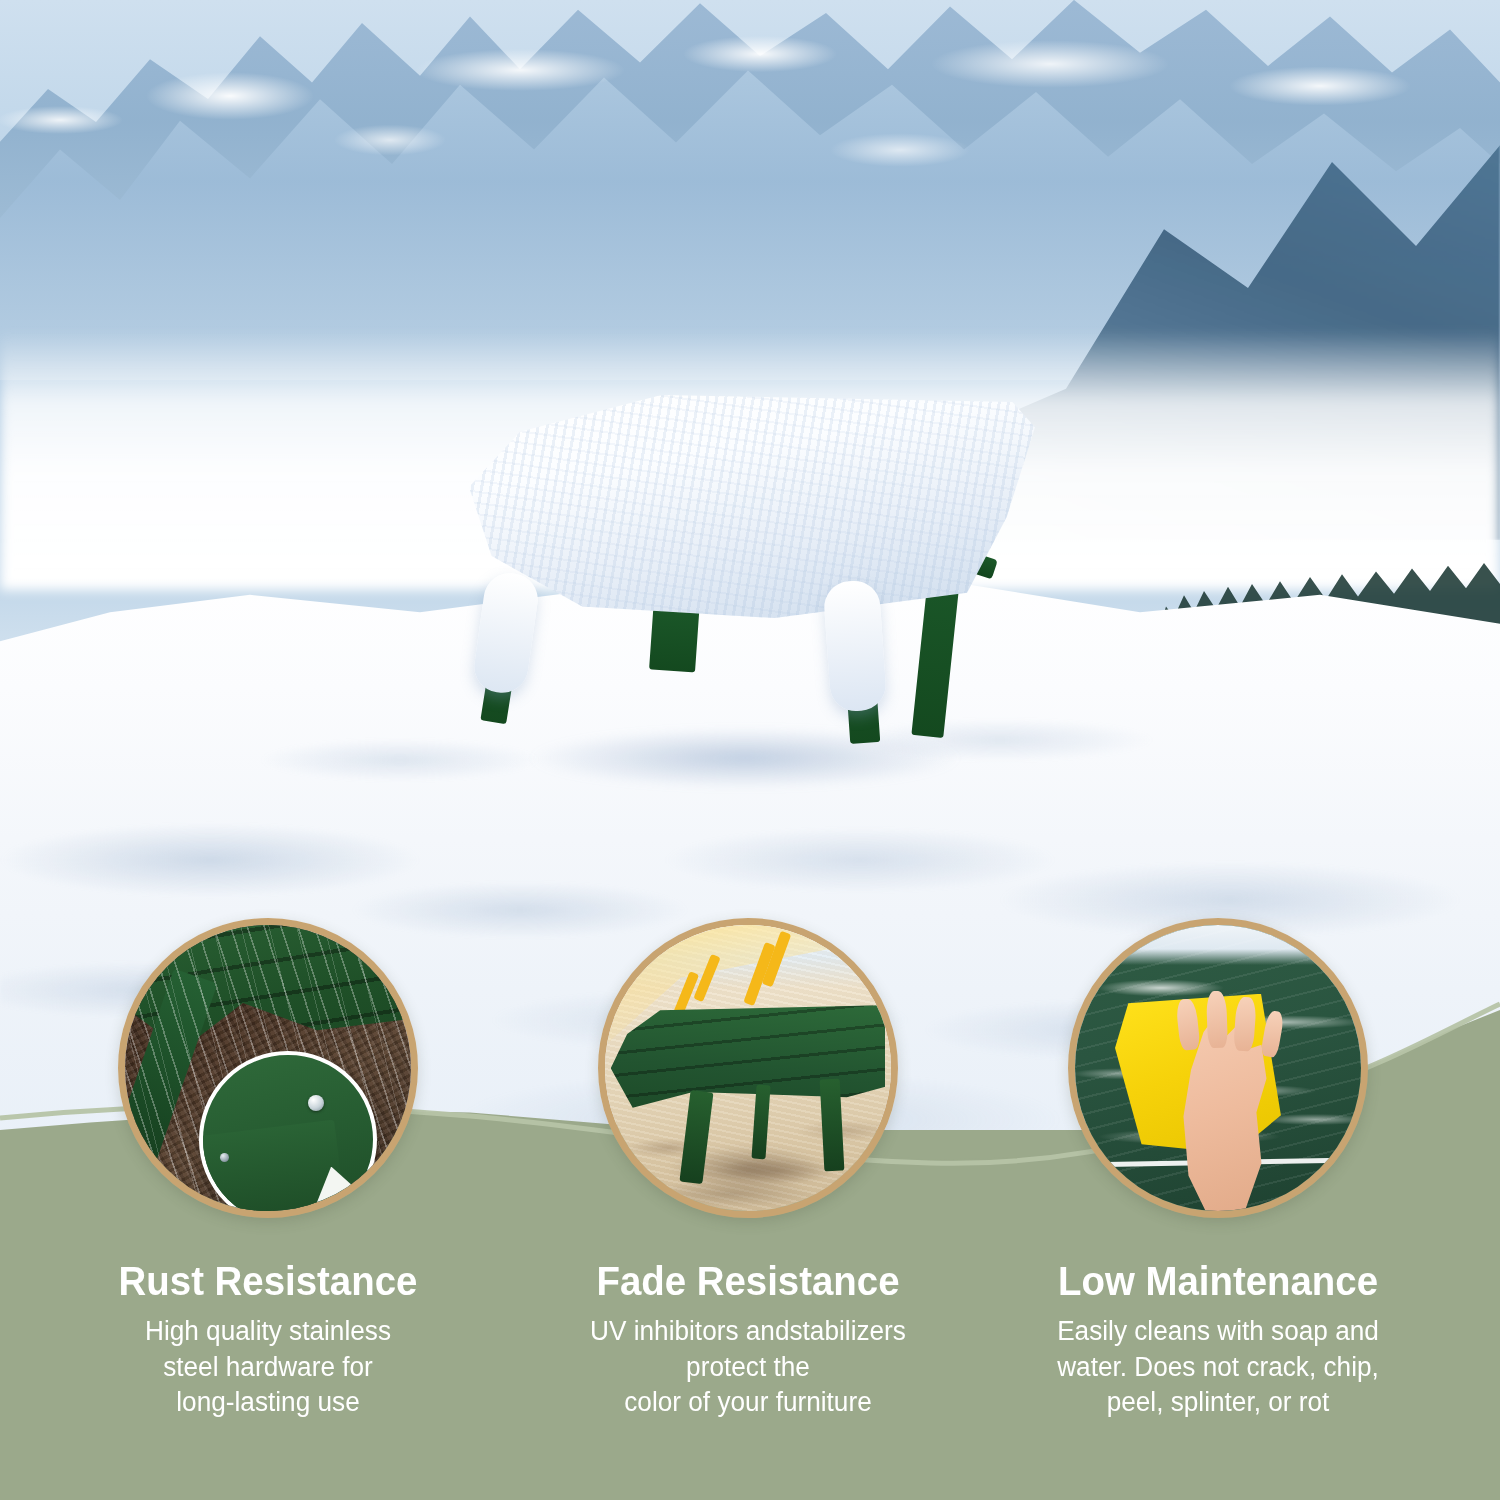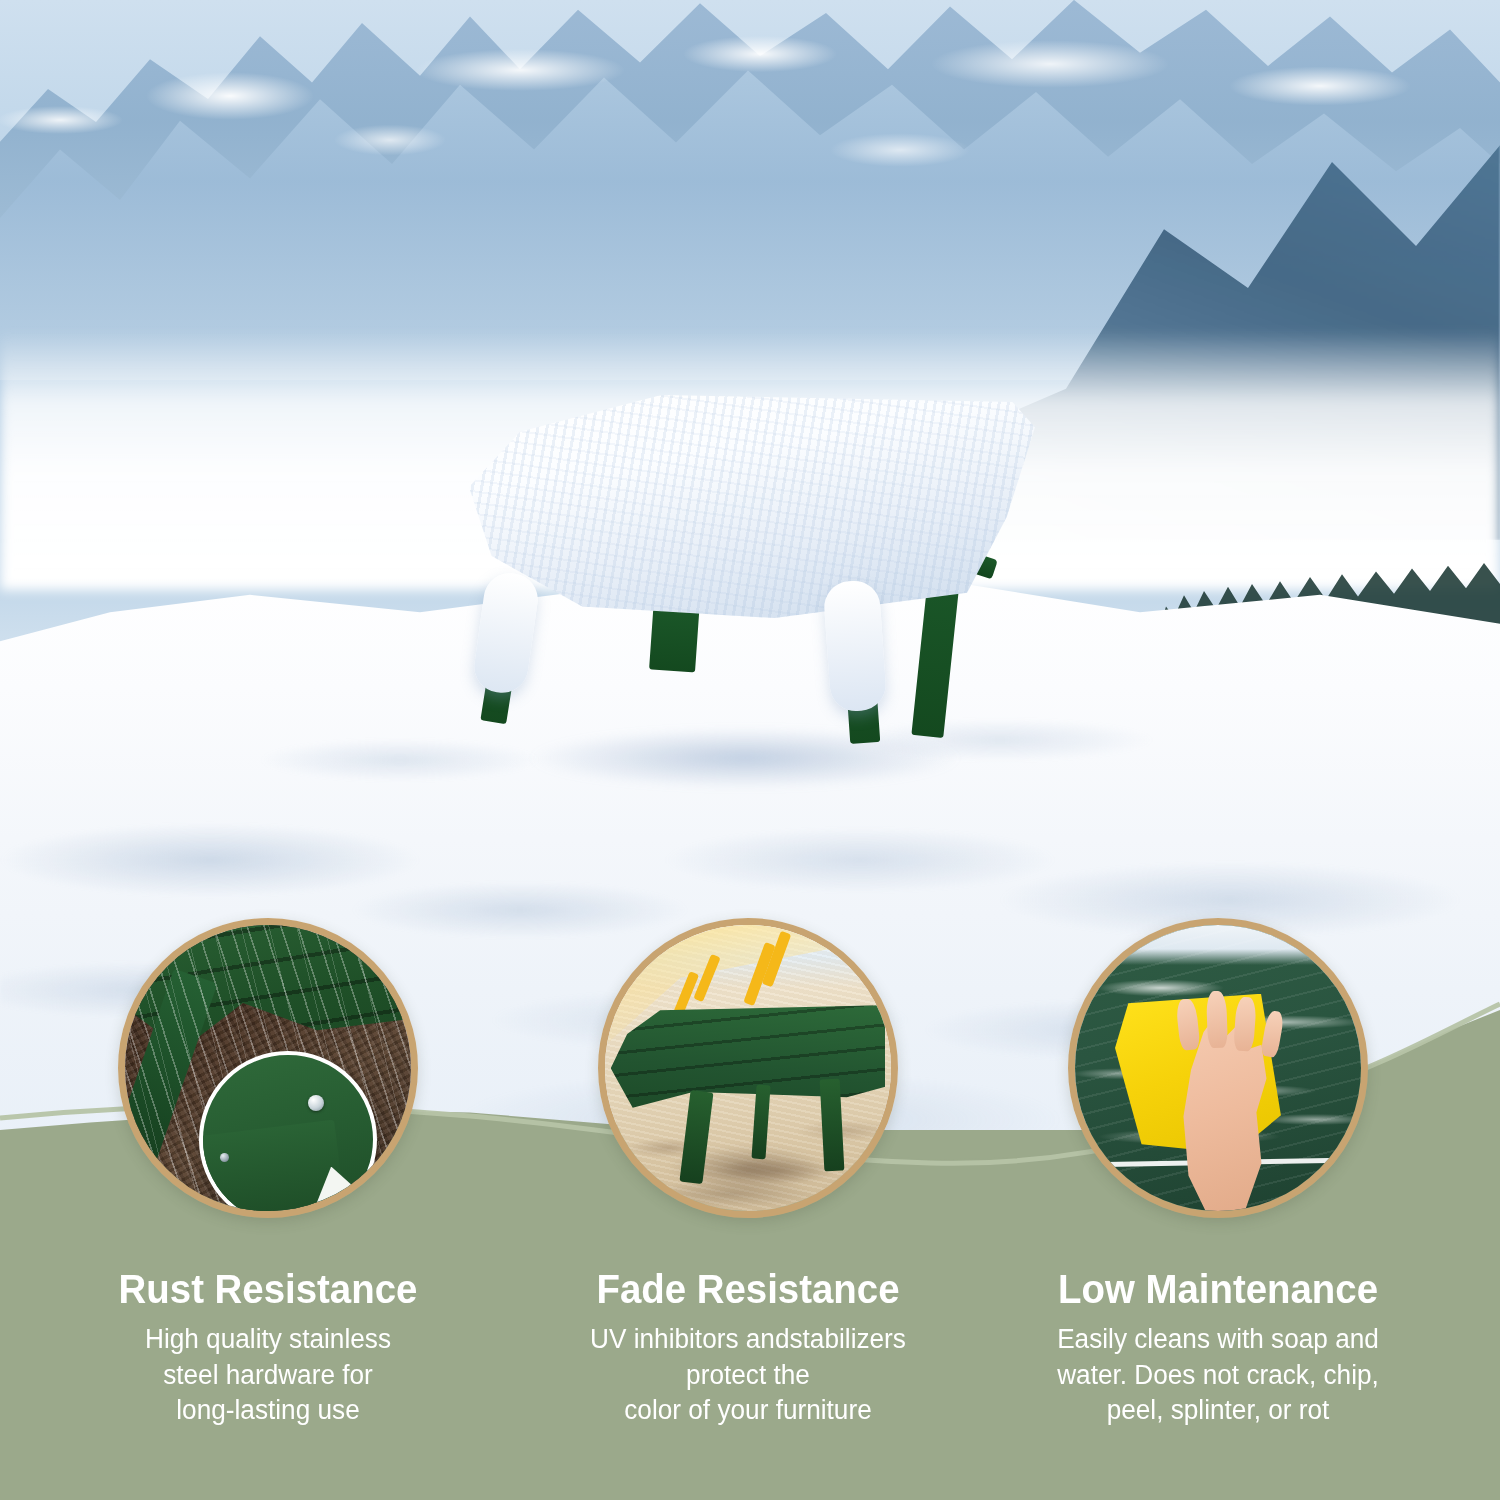--- a/index.html
+++ b/index.html
@@ -340,21 +340,21 @@
   .f2 { left:46%; top:23%; width:7%; height:20%; transform:rotate(-2deg); }
   .f3 { left:56%; top:25%; width:7%; height:19%; transform:rotate(4deg); }
   .f4 { left:66%; top:30%; width:6%; height:16%; transform:rotate(10deg); }
   .white-streak {
     position:absolute; left:6%; bottom:16%; width:88%; height:5px;
     background:rgba(255,255,255,.92);
     transform:rotate(-1deg);
   }
 
   
-  .feature-text { position:absolute; width:400px; text-align:center;margin-top:8px; }
+  .feature-text { position:absolute; width:400px; text-align:center; }
   .ft1 { left:68px; top:1258px; }
   .ft2 { left:548px; top:1258px; }
   .ft3 { left:1018px; top:1258px; }
   .feat-title {
     font-size:40px; font-weight:700; color:#ffffff; line-height:1.15;
     transform:scaleX(.96);
   }
   .feat-body {
     margin-top:10px;
     font-size:27px; font-weight:400; color:#ffffff; line-height:1.32;

